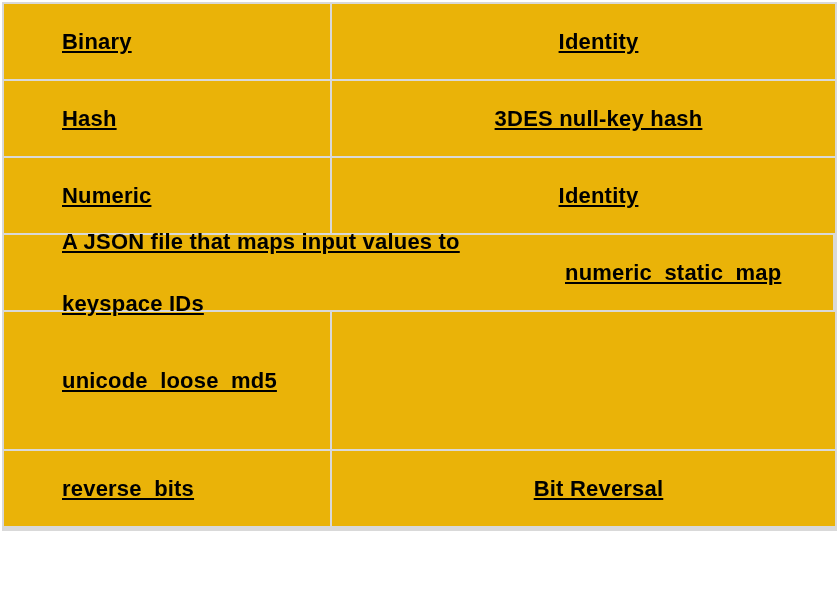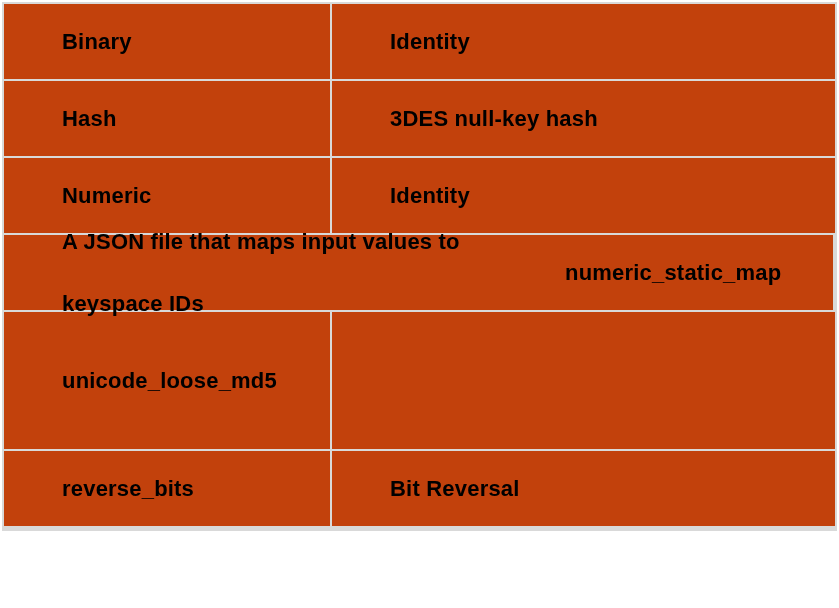--- a/index.html
+++ b/index.html
@@ -15,21 +15,22 @@
     position: relative;
   }
   .table {
     position: absolute;
     left: 2px;
     top: 2px;
     width: 835px;
     box-sizing: border-box;
     border: 2px solid #d9d9d9;
     border-bottom: 5px solid #d9d9d9;
-    background: #c2410c;
+    background: #eab308;
+    text-decoration: underline;
   }
   .row {
     display: flex;
     box-sizing: border-box;
     height: 77px;
     border-top: 2px solid #d9d9d9;
   }
   .row:first-child {
     height: 75px;
     border-top: none;
@@ -49,20 +50,21 @@
     letter-spacing: 0.2px;
   }
   .cell.type {
     width: 328px;
     flex: 0 0 328px;
     border-right: 2px solid #d9d9d9;
   }
   .cell.desc {
     flex: 1 1 auto;
     padding-right: 28px;
+    justify-content: center;
   }
   .cell.desc .txt,
   .cell.type .txt {
     display: block;
   }
 </style>
 </head>
 <body>
 
 <div class="table" id="table-root">

